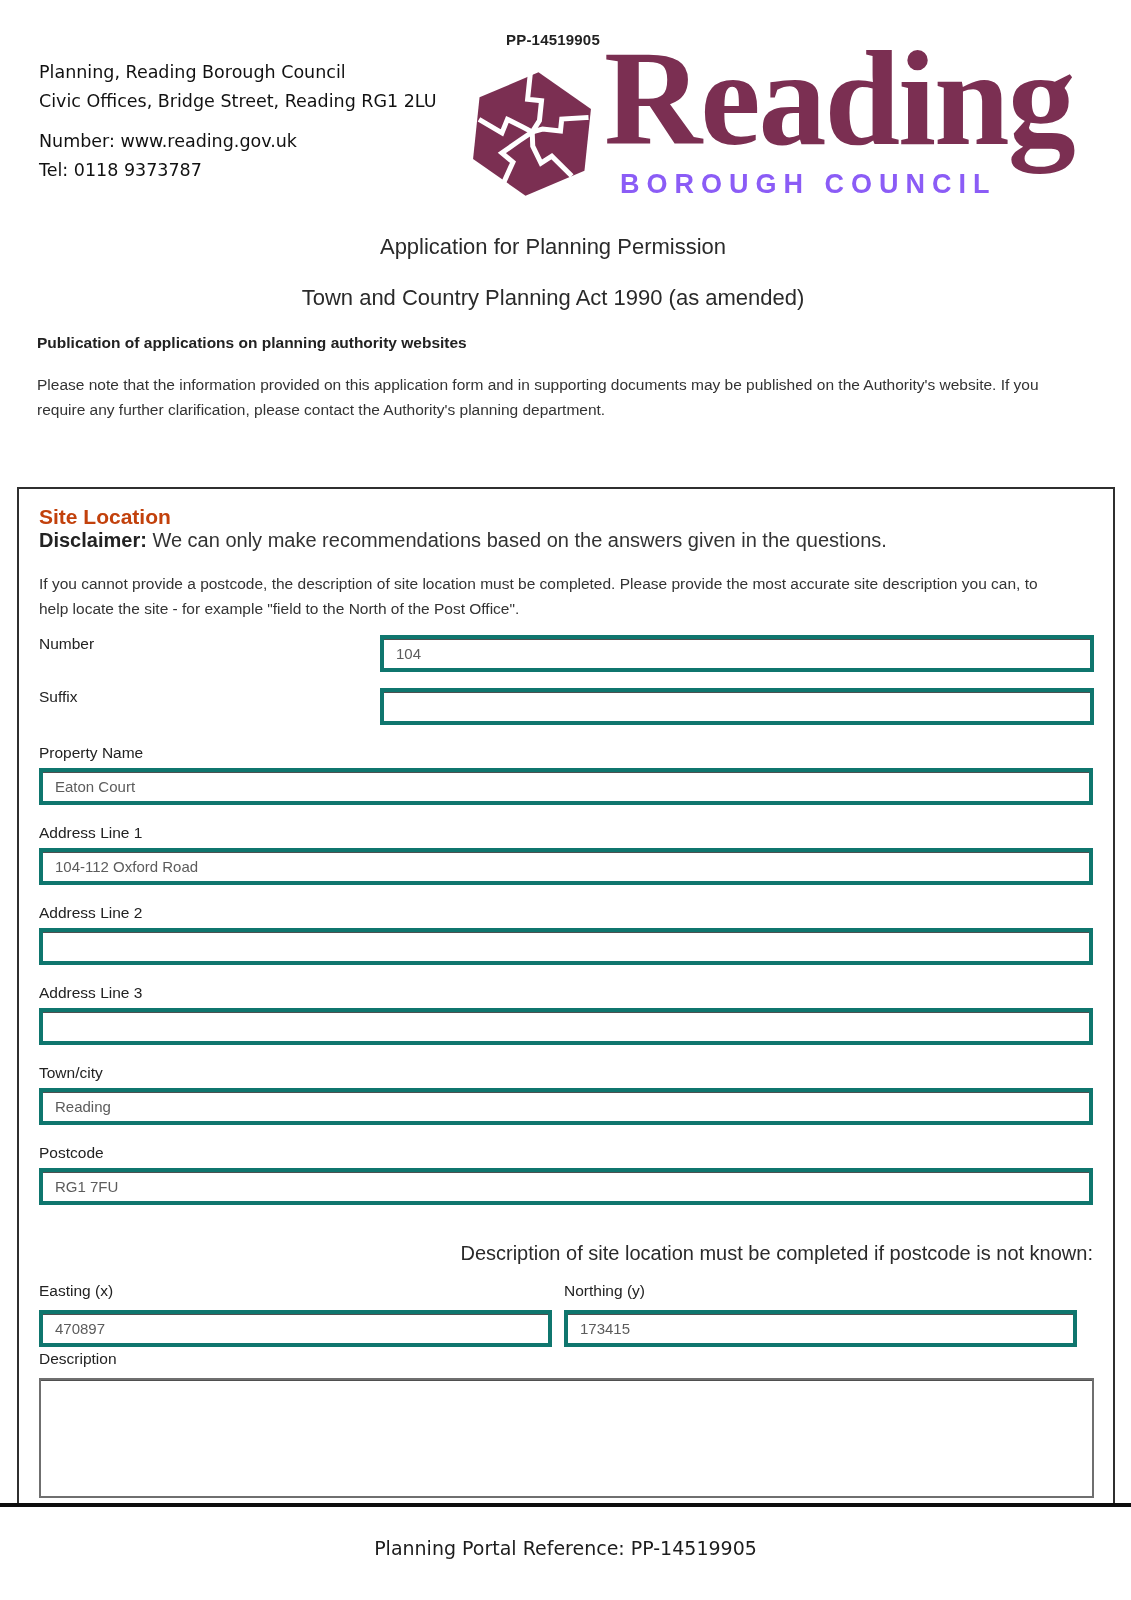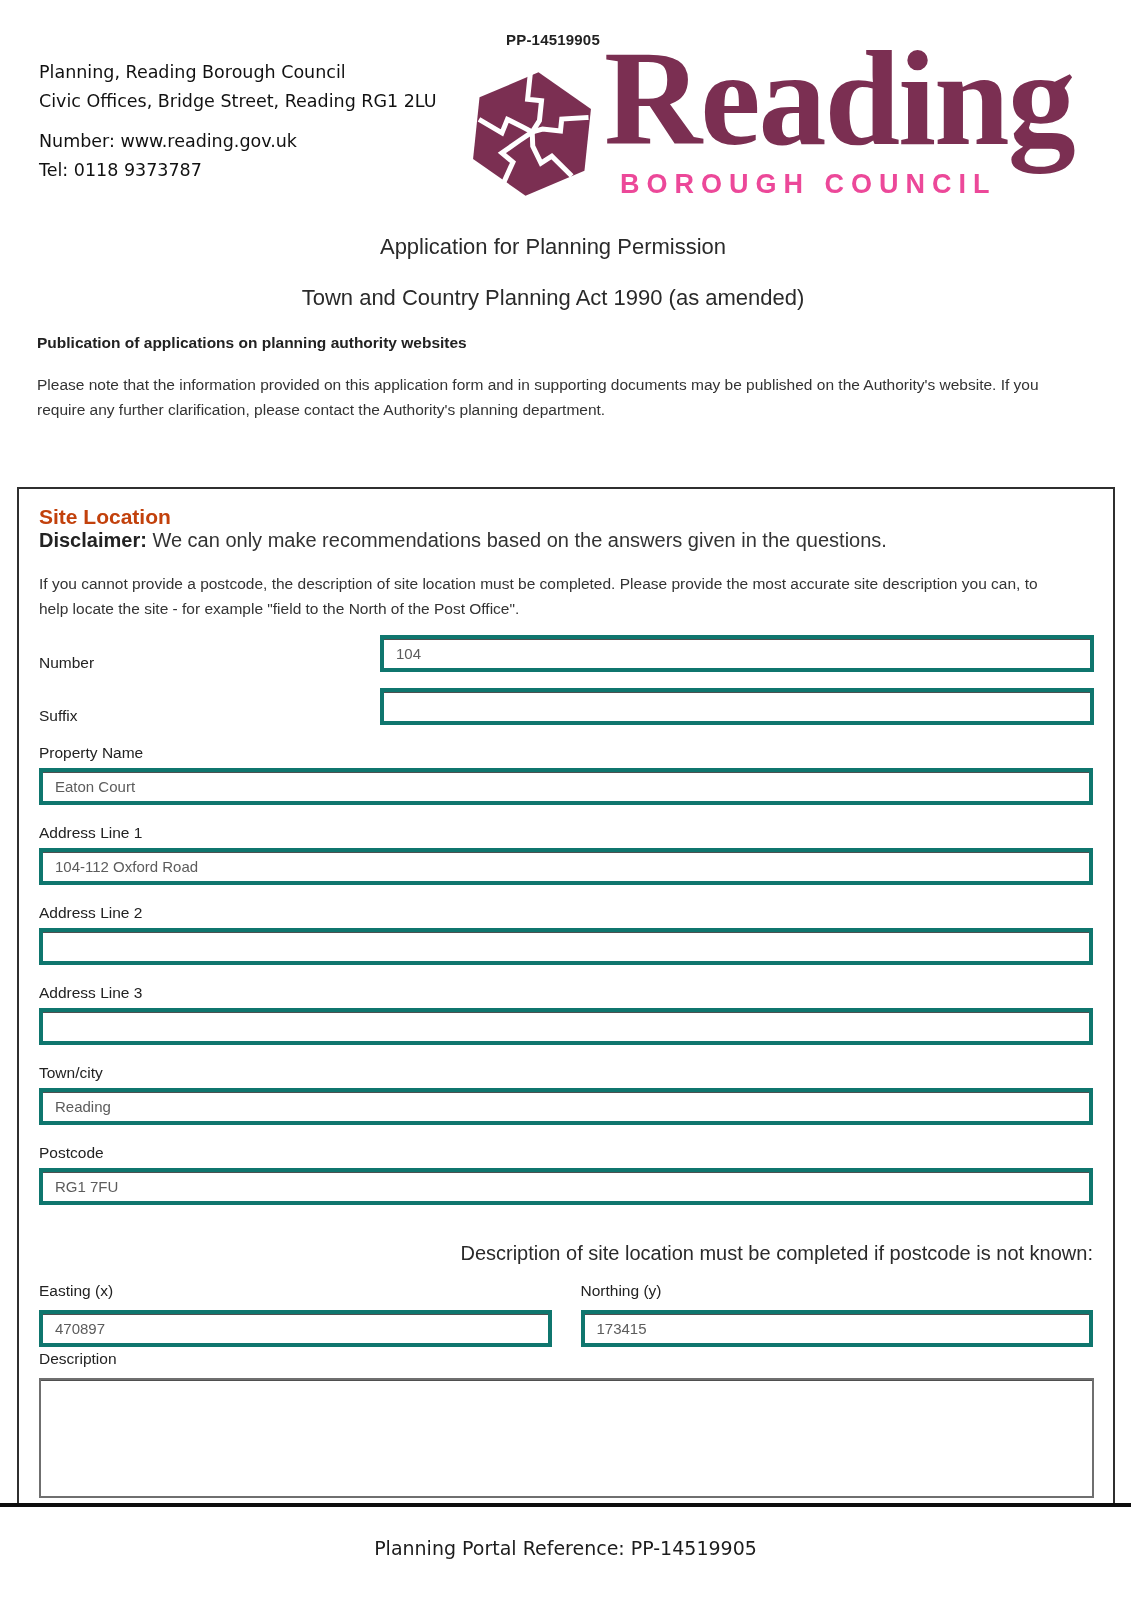--- a/index.html
+++ b/index.html
@@ -25,21 +25,21 @@
   .logo-hex { position:absolute; left:462px; top:70px; width:140px; height:128px; }
   .logo-word {
     position:absolute; left:604px; top:30px;
     font-family:"Liberation Serif", serif; font-weight:bold;
     font-size:136px; line-height:1; letter-spacing:-2px; color:#7b2f52;
     white-space:nowrap;
   }
   .logo-sub {
     position:absolute; left:620px; top:169px;
     font-family:"Liberation Sans", sans-serif; font-weight:bold;
-    font-size:27px; letter-spacing:7px; color:#ec4899; white-space:nowrap;
+    font-size:27px; letter-spacing:7px; color:#8b5cf6; white-space:nowrap;
   }
 
   
   .title-main { position:absolute; top:234px; left:0; width:1106px; text-align:center; font-size:22px; color:#2a2a2a; }
   .title-sub  { position:absolute; top:285px; left:0; width:1106px; text-align:center; font-size:22px; color:#2a2a2a; }
 
   .pub-heading { position:absolute; left:37px; top:334px; font-size:15.5px; font-weight:bold; color:#222; }
   .pub-text {
     position:absolute; left:37px; top:373px; width:1045px;
     font-size:15.5px; line-height:24.5px; color:#333;
@@ -55,35 +55,35 @@
   .sl-disclaimer { font-size:20px; color:#333; }
   .sl-disclaimer b { color:#222; }
   .sl-info { margin-top:20px; font-size:15.5px; line-height:24.5px; color:#333; width:1020px; }
 
   .fld-input {
     display:block; height:37px; border:4px solid #0f766e; background:#fff;
     box-shadow: inset 0 1px 0 #4f4f4f;
     font-family:"Liberation Sans", sans-serif; font-size:15px; color:#5c5c5c;
     padding:12px 12px; outline:none; width:100%;
   }
-  .row-inline { display:flex; align-items:flex-end; }
+  .row-inline { display:flex; align-items:flex-start; }
   .row-inline .fld-label { width:341px; flex:0 0 341px; }
   .row-inline .fld-input { width:714px; flex:0 0 714px; }
   .fld-label { font-size:15.5px; color:#222; display:block; }
 
   .m-number   { margin-top:14px; }
   .m-suffix   { margin-top:16px; }
   .lab-stack  { margin-top:19px; }
   .inp-stack  { margin-top:6px; }
 
   .desc-heading { margin-top:37px; font-size:20px; color:#2a2a2a;text-align:right; }
 
   .coord-row { display:flex; margin-top:17px; }
   .coord-col { width:513px; }
-  .coord-col + .coord-col { margin-left:29px; }
+  .coord-col + .coord-col { margin-left:12px; }
   .coord-col .fld-input { margin-top:10px; }
 
   .desc-label { margin-top:3px; }
   .desc-area {
     margin-top:10px; width:1055px; height:120px; resize:none;
     border:2px solid #6f6f6f; box-shadow: inset 0 1px 0 #4f4f4f;
     font-family:"Liberation Sans", sans-serif; font-size:15px; color:#5c5c5c;
     padding:8px 12px; outline:none; background:#fff;
   }
 

